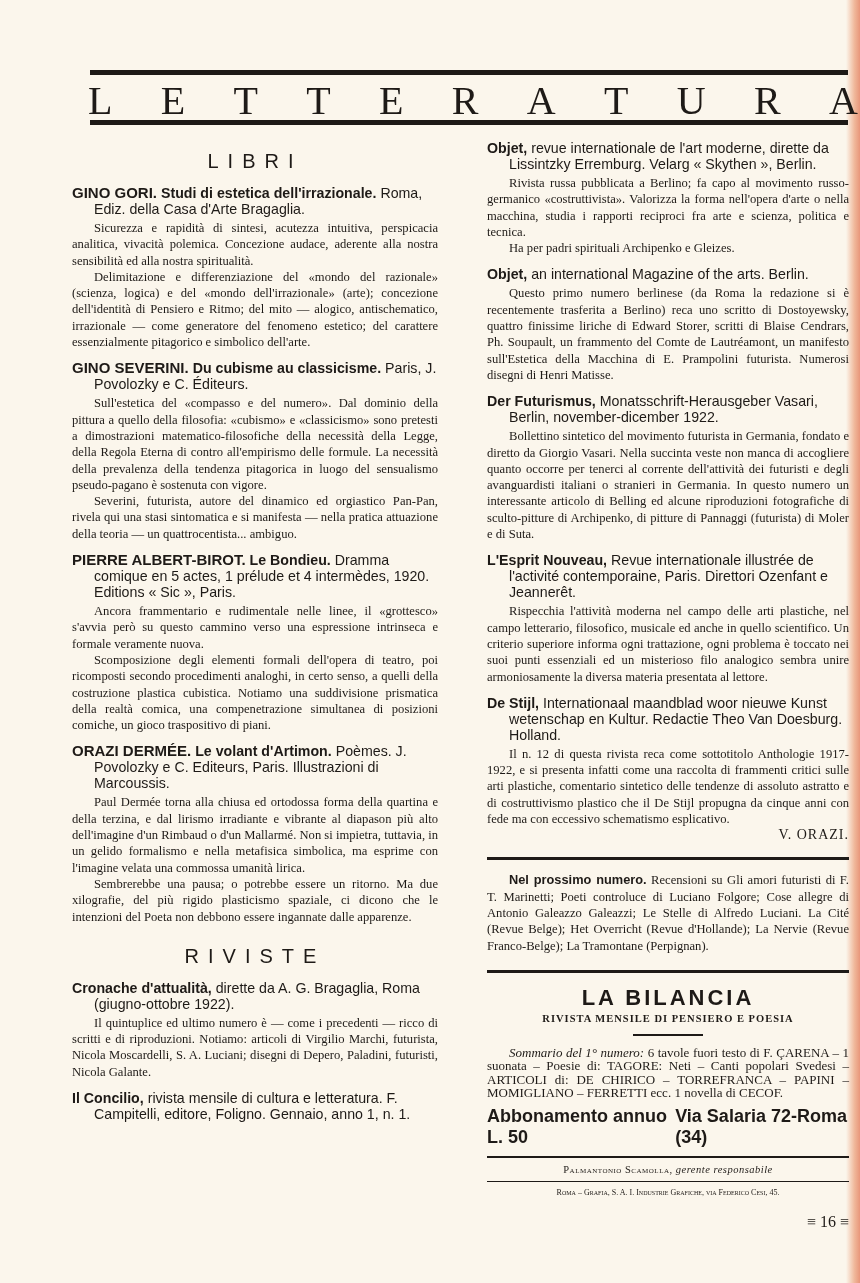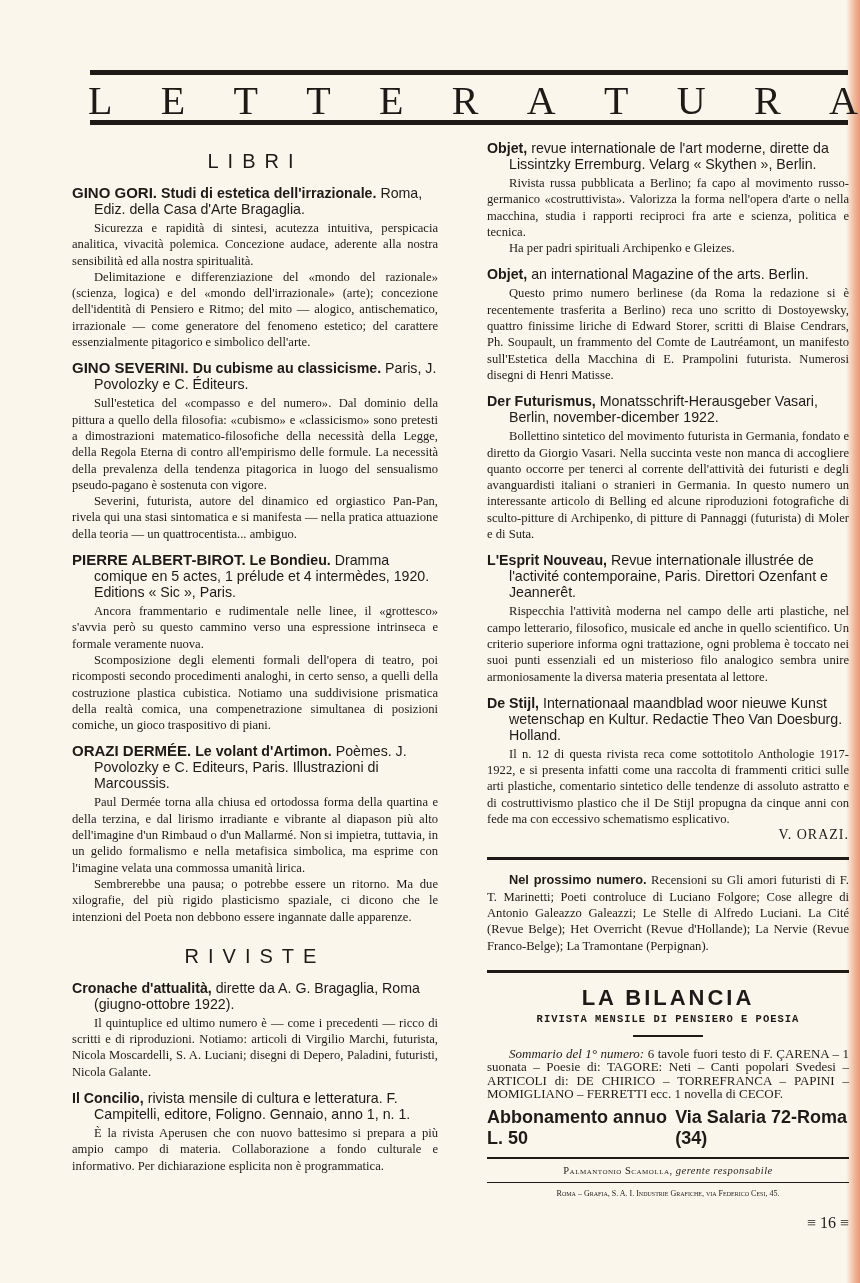--- a/index.html
+++ b/index.html
@@ -37,21 +37,21 @@
   .entry-head .rest { font-weight:normal; }
   .para {
     font-size:12.6px; line-height:16.3px; text-align:justify; text-indent:22px; margin:0;
   }
   .signature { text-align:right; font-size:14px; letter-spacing:1px; }
   .rule-box { height:3px; background:#1e1a17; margin:14px 0 12px 0; }
   .rule-thin { height:1px; background:#1e1a17; margin:6px 0; }
   .next-issue { font-size:12.6px; line-height:16.3px; text-align:justify; text-indent:22px; }
   .next-issue b { font-family:"Liberation Sans", sans-serif; font-size:12.8px; }
   .ad-title { text-align:center; font-family:"Liberation Sans", sans-serif; font-weight:bold; font-size:22px; letter-spacing:3px; margin-top:8px; }
-  .ad-subtitle { text-align:center; font-family:Liberation Mono, monospace; font-weight:bold; font-size:10.5px; letter-spacing:1px; margin-top:2px; }
+  .ad-subtitle { text-align:center; font-family:Liberation Serif, serif; font-weight:bold; font-size:10.5px; letter-spacing:1px; margin-top:2px; }
   .ad-short-rule { width:70px; height:2px; background:#1e1a17; margin:10px auto 10px auto; }
   .ad-body { font-size:13px; line-height:13.5px; text-align:justify; text-indent:22px; }
   .ad-footer { display:flex; justify-content:space-between; font-family:"Liberation Sans", sans-serif; font-weight:bold; font-size:18px; margin-top:6px; }
   .manager { text-align:center; font-size:10.5px; letter-spacing:0.5px; margin:5px 0; }
   .manager .sc { font-variant:small-caps; }
   .printer { text-align:center; font-size:8px; margin-top:6px; }
   .printer .sc { font-variant:small-caps; }
   .page-number { text-align:right; font-weight:normal; font-size:16px; margin-top:16px; font-family:"Liberation Serif", serif; }
 </style>
 </head>
@@ -126,21 +126,20 @@
       <span class="rest">dirette da A. G. Bragaglia, Roma (giugno-ottobre 1922).</span>
     </div>
     <p class="para">Il quintuplice ed ultimo numero è — come i precedenti — ricco di scritti e di riproduzioni. Notiamo: articoli di Virgilio Marchi, futurista, Nicola Moscardelli, S. A. Luciani; disegni di Depero, Paladini, futuristi, Nicola Galante.</p>
   </div>
 
   <div class="entry">
     <div class="entry-head">
       <span class="title">Il Concilio,</span>
       <span class="rest">rivista mensile di cultura e letteratura. F. Campitelli, editore, Foligno. Gennaio, anno 1, n. 1.</span>
     </div>
-    <p class="para">È la rivista Aperusen che con nuovo battesimo si prepara a più ampio campo di materia. Collaborazione a fondo culturale e informativo. Per dichiarazione esplicita non è programmatica.</p>
   </div>
 </div>
 
 <div class="col col-right">
   <div class="entry">
     <div class="entry-head">
       <span class="title">Objet,</span>
       <span class="rest">revue internationale de l'art moderne, dirette da Lissintzky Erremburg. Velarg « Skythen », Berlin.</span>
     </div>
     <p class="para">Rivista russa pubblicata a Berlino; fa capo al movimento russo-germanico «costruttivista». Valorizza la forma nell'opera d'arte o nella macchina, studia i rapporti reciproci fra arte e scienza, politica e tecnica.</p>

